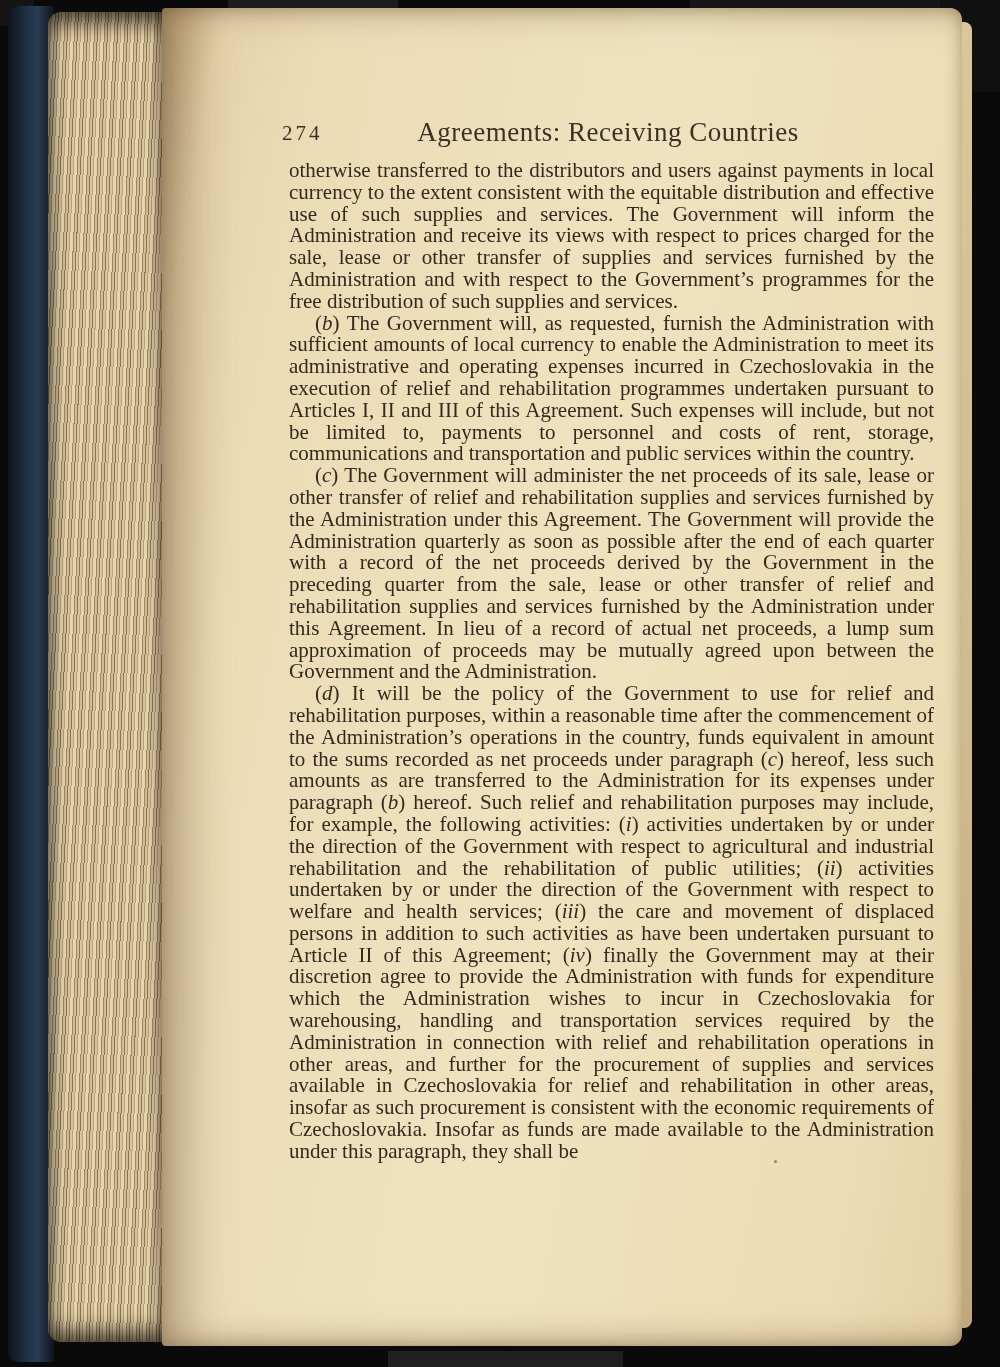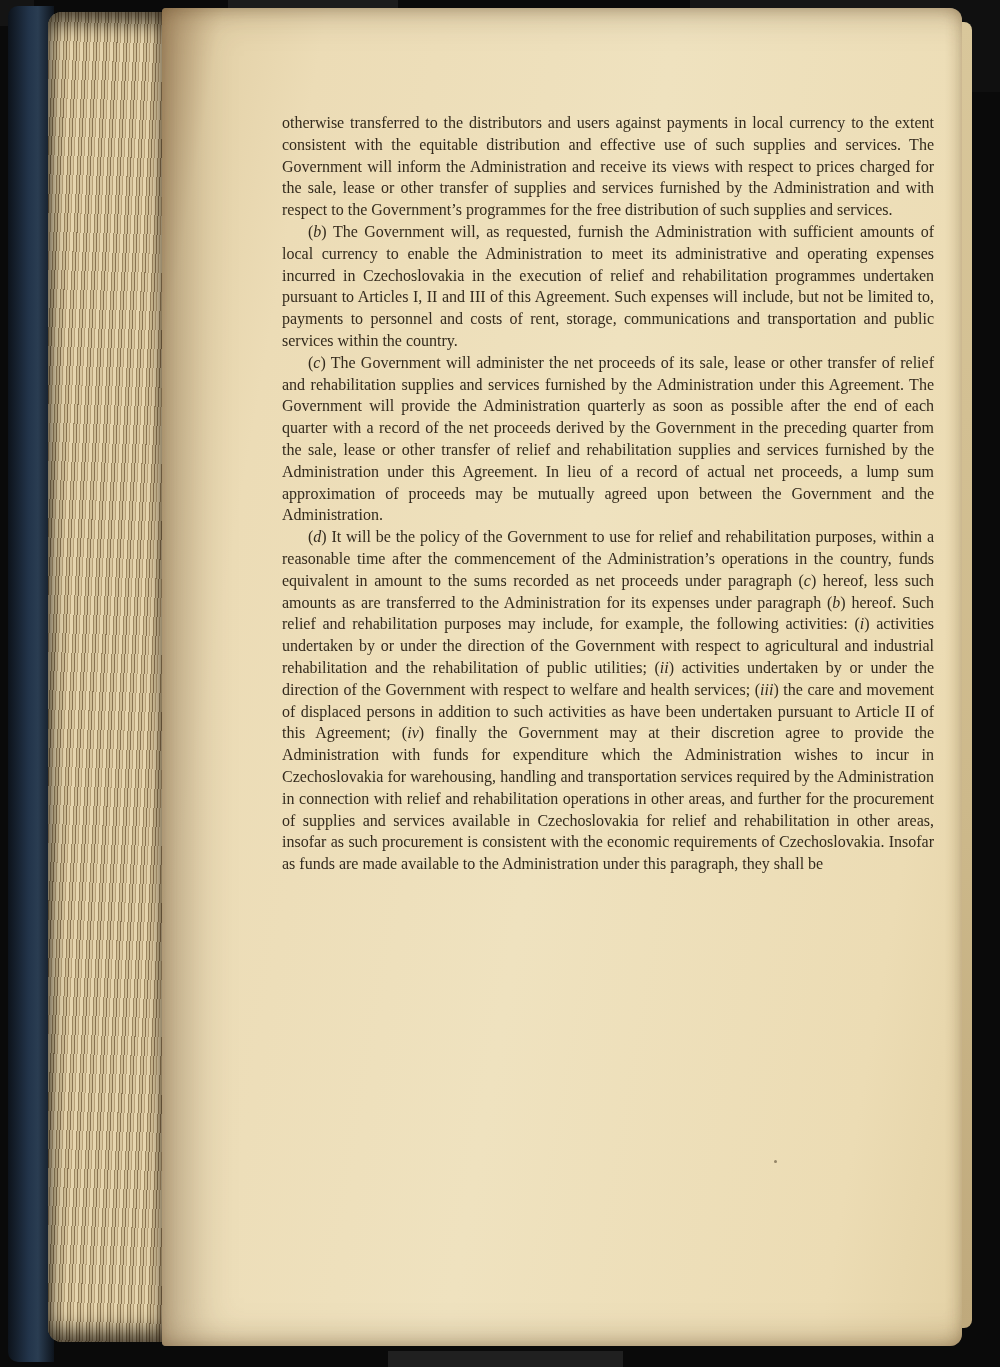--- a/index.html
+++ b/index.html
@@ -53,21 +53,21 @@
   }
   .page-header{position:relative;height:36px;margin-bottom:12px;}
   .page-number{
     position:absolute;left:0;bottom:2px;
     font-size:21px;letter-spacing:3px;color:#3a3124;
   }
   .running-title{
     position:absolute;left:0;right:0;bottom:0;text-align:center;
     font-size:27px;letter-spacing:.5px;color:#3b3226;
   }
-  .page-body{font-size:16px;line-height:21.8px;text-align:justify;}
+  .page-body{font-size:21px;line-height:21.8px;text-align:justify;margin-left:7px;}
   .para{margin:0;}
   .para.indent{text-indent:26px;}
   .it{font-style:italic;}
 
   .speck-1{left:612px;top:1152px;width:3px;height:3px;border-radius:50%;background:rgba(60,45,25,.5);}
 </style>
 </head>
 <body>
 
 <div class="scene">
@@ -77,20 +77,24 @@
   <div class="decor block-c"></div>
   <div class="decor block-d"></div>
   <div class="decor block-e"></div>
 
   <div class="spine"></div>
   <div class="page-edges"></div>
   <div class="under-pages"></div>
 
   <div class="page">
     <div class="text-area">
+      <div class="page-header">
+        <span class="page-number">274</span>
+        <span class="running-title">Agreements: Receiving Countries</span>
+      </div>
       <div class="page-body">
           <p class="para"><span>otherwise transferred to the distributors and users against payments in local currency to the extent consistent with the equitable distribution and effective use of such supplies and services. The Government will inform the Administration and receive its views with respect to prices charged for the sale, lease or other transfer of supplies and services furnished by the Administration and with respect to the Government’s programmes for the free distribution of such supplies and services.</span></p>
           <p class="para indent"><span>(</span><span class="it">b</span><span>) The Government will, as requested, furnish the Administration with sufficient amounts of local currency to enable the Administration to meet its administrative and operating expenses incurred in Czechoslovakia in the execution of relief and rehabilitation programmes undertaken pursuant to Articles I, II and III of this Agreement. Such expenses will include, but not be limited to, payments to personnel and costs of rent, storage, communications and transportation and public services within the country.</span></p>
           <p class="para indent"><span>(</span><span class="it">c</span><span>) The Government will administer the net proceeds of its sale, lease or other transfer of relief and rehabilitation supplies and services furnished by the Administration under this Agreement. The Government will provide the Administration quarterly as soon as possible after the end of each quarter with a record of the net proceeds derived by the Government in the preceding quarter from the sale, lease or other transfer of relief and rehabilitation supplies and services furnished by the Administration under this Agreement. In lieu of a record of actual net proceeds, a lump sum approximation of proceeds may be mutually agreed upon between the Government and the Administration.</span></p>
           <p class="para indent"><span>(</span><span class="it">d</span><span>) It will be the policy of the Government to use for relief and rehabilitation purposes, within a reasonable time after the commencement of the Administration’s operations in the country, funds equivalent in amount to the sums recorded as net proceeds under paragraph (</span><span class="it">c</span><span>) hereof, less such amounts as are transferred to the Administration for its expenses under paragraph (</span><span class="it">b</span><span>) hereof. Such relief and rehabilitation purposes may include, for example, the following activities: (</span><span class="it">i</span><span>) activities undertaken by or under the direction of the Government with respect to agricultural and industrial rehabilitation and the rehabilitation of public utilities; (</span><span class="it">ii</span><span>) activities undertaken by or under the direction of the Government with respect to welfare and health services; (</span><span class="it">iii</span><span>) the care and movement of displaced persons in addition to such activities as have been undertaken pursuant to Article II of this Agreement; (</span><span class="it">iv</span><span>) finally the Government may at their discretion agree to provide the Administration with funds for expenditure which the Administration wishes to incur in Czechoslovakia for warehousing, handling and transportation services required by the Administration in connection with relief and rehabilitation operations in other areas, and further for the procurement of supplies and services available in Czechoslovakia for relief and rehabilitation in other areas, insofar as such procurement is consistent with the economic requirements of Czechoslovakia. Insofar as funds are made available to the Administration under this paragraph, they shall be</span></p>
         </div>
     </div>
     <div class="decor speck-1"></div>
 
   </div>

